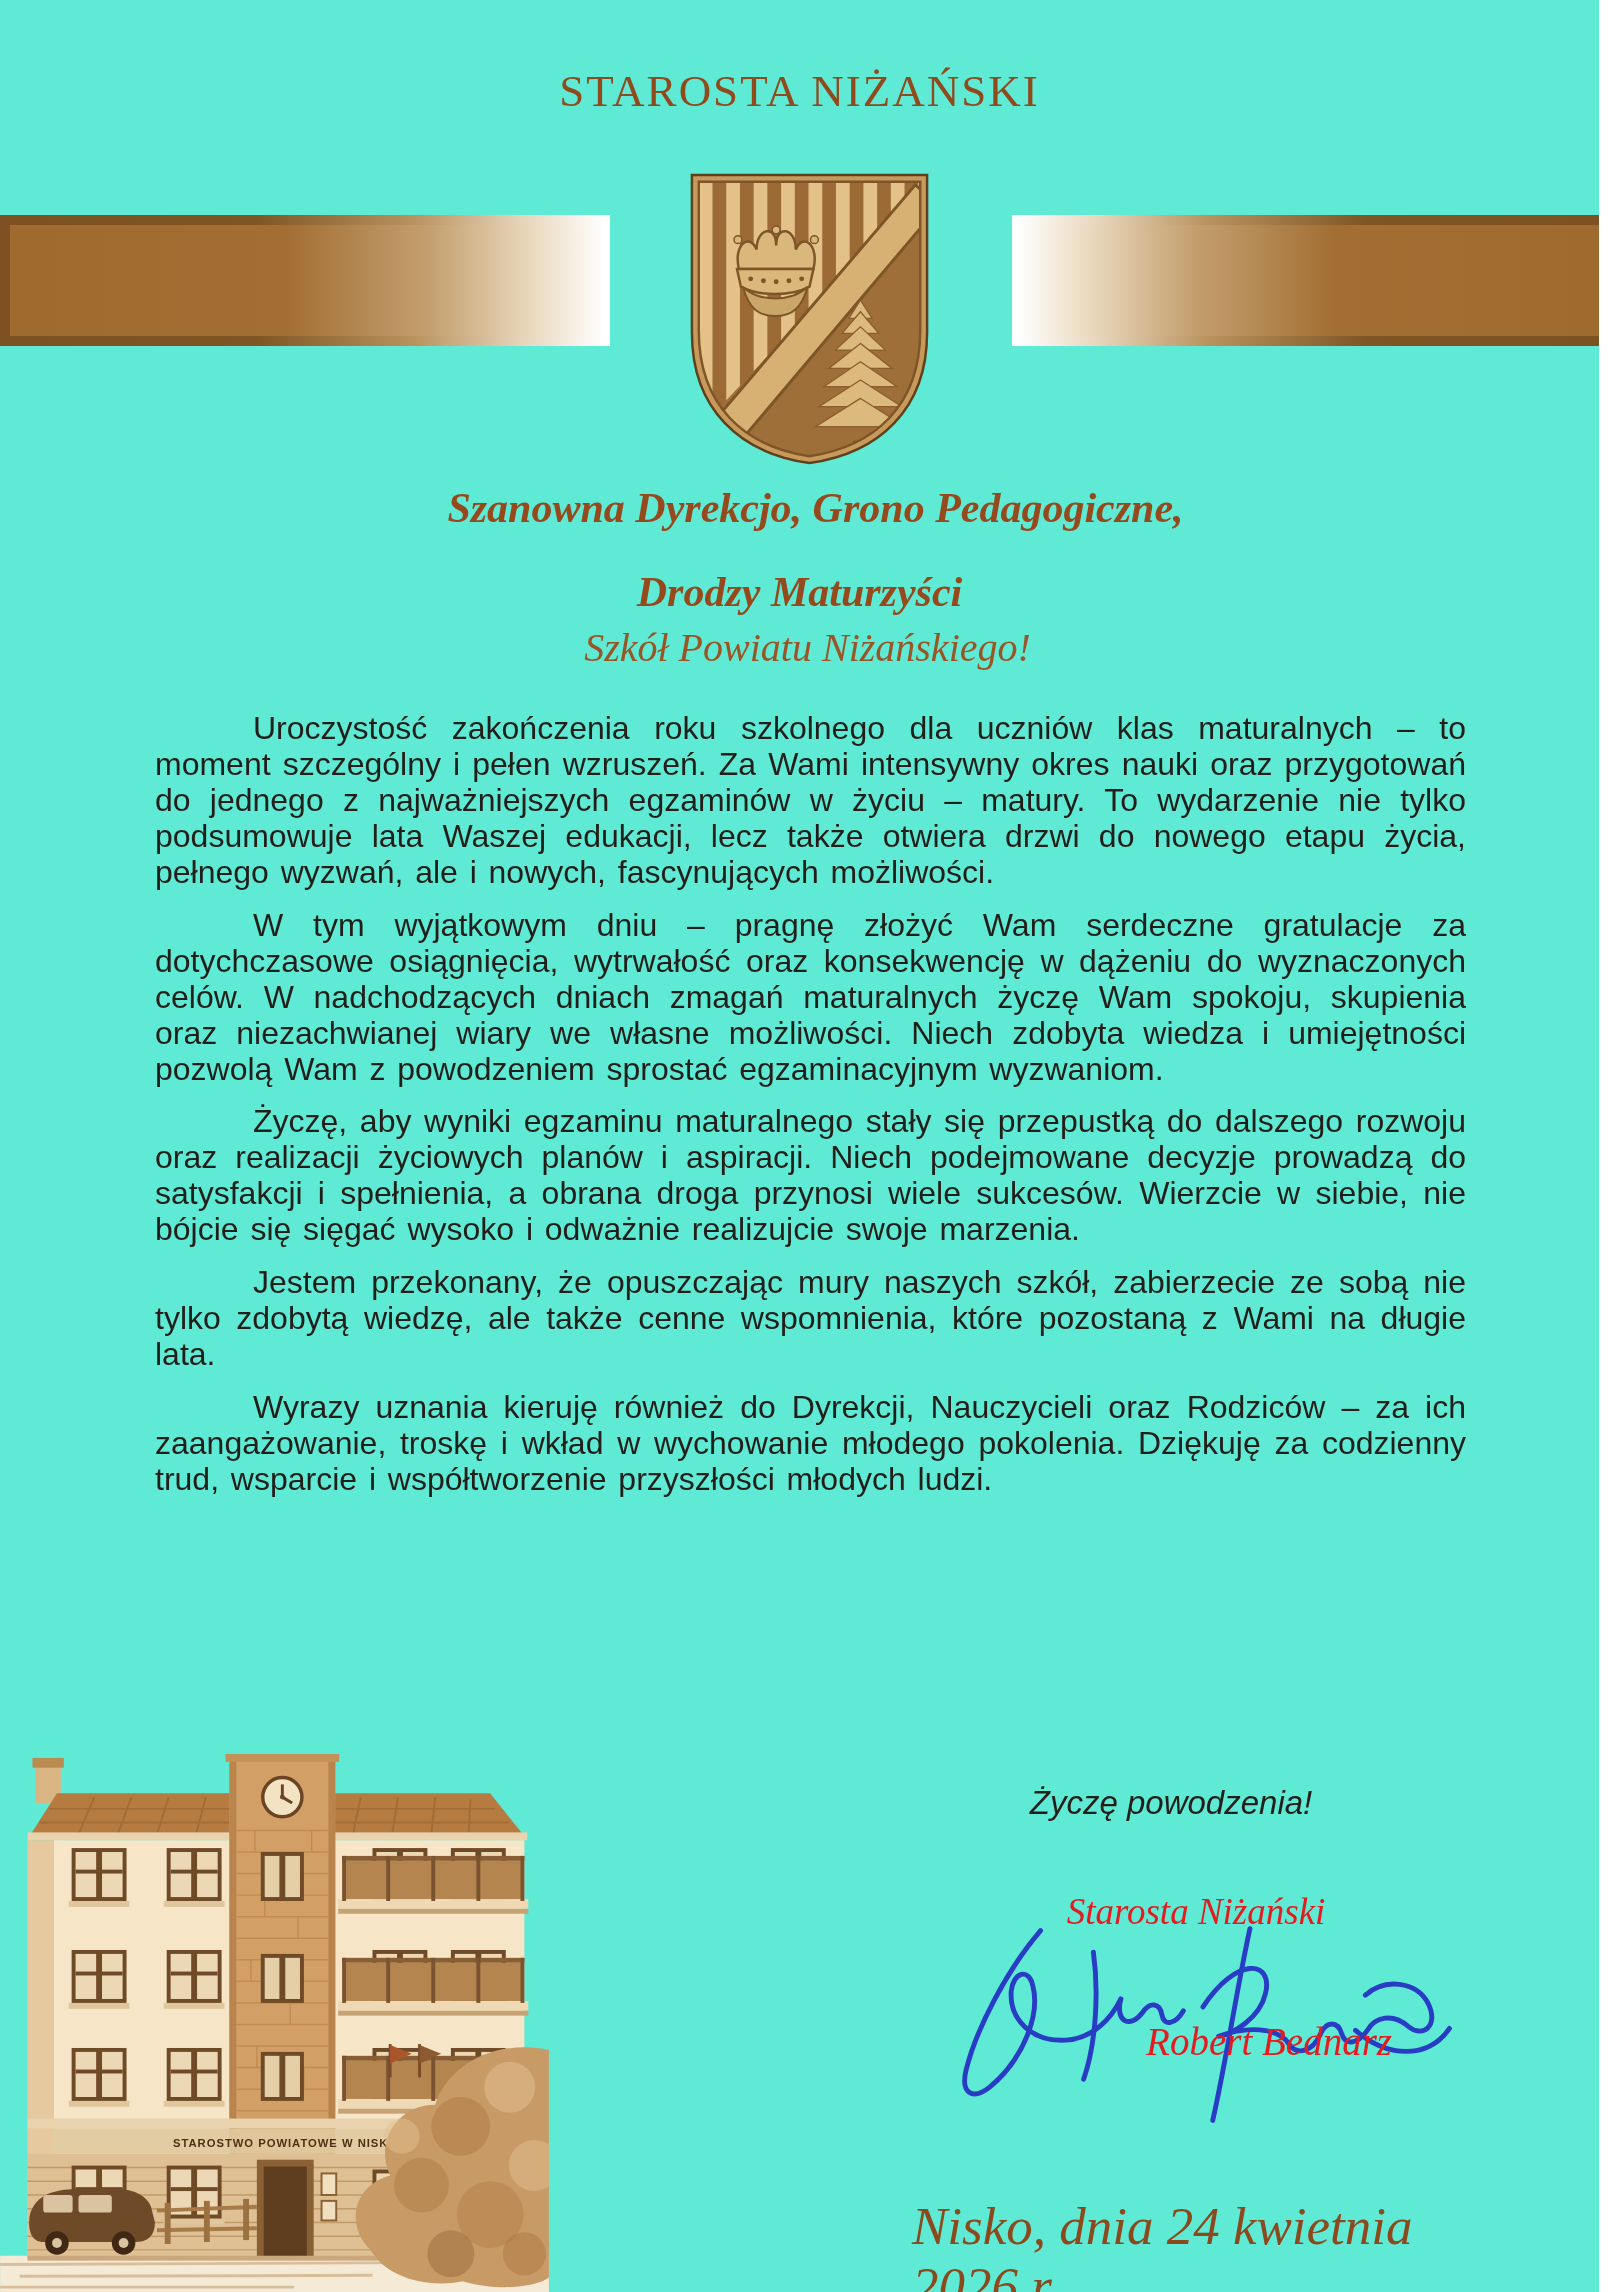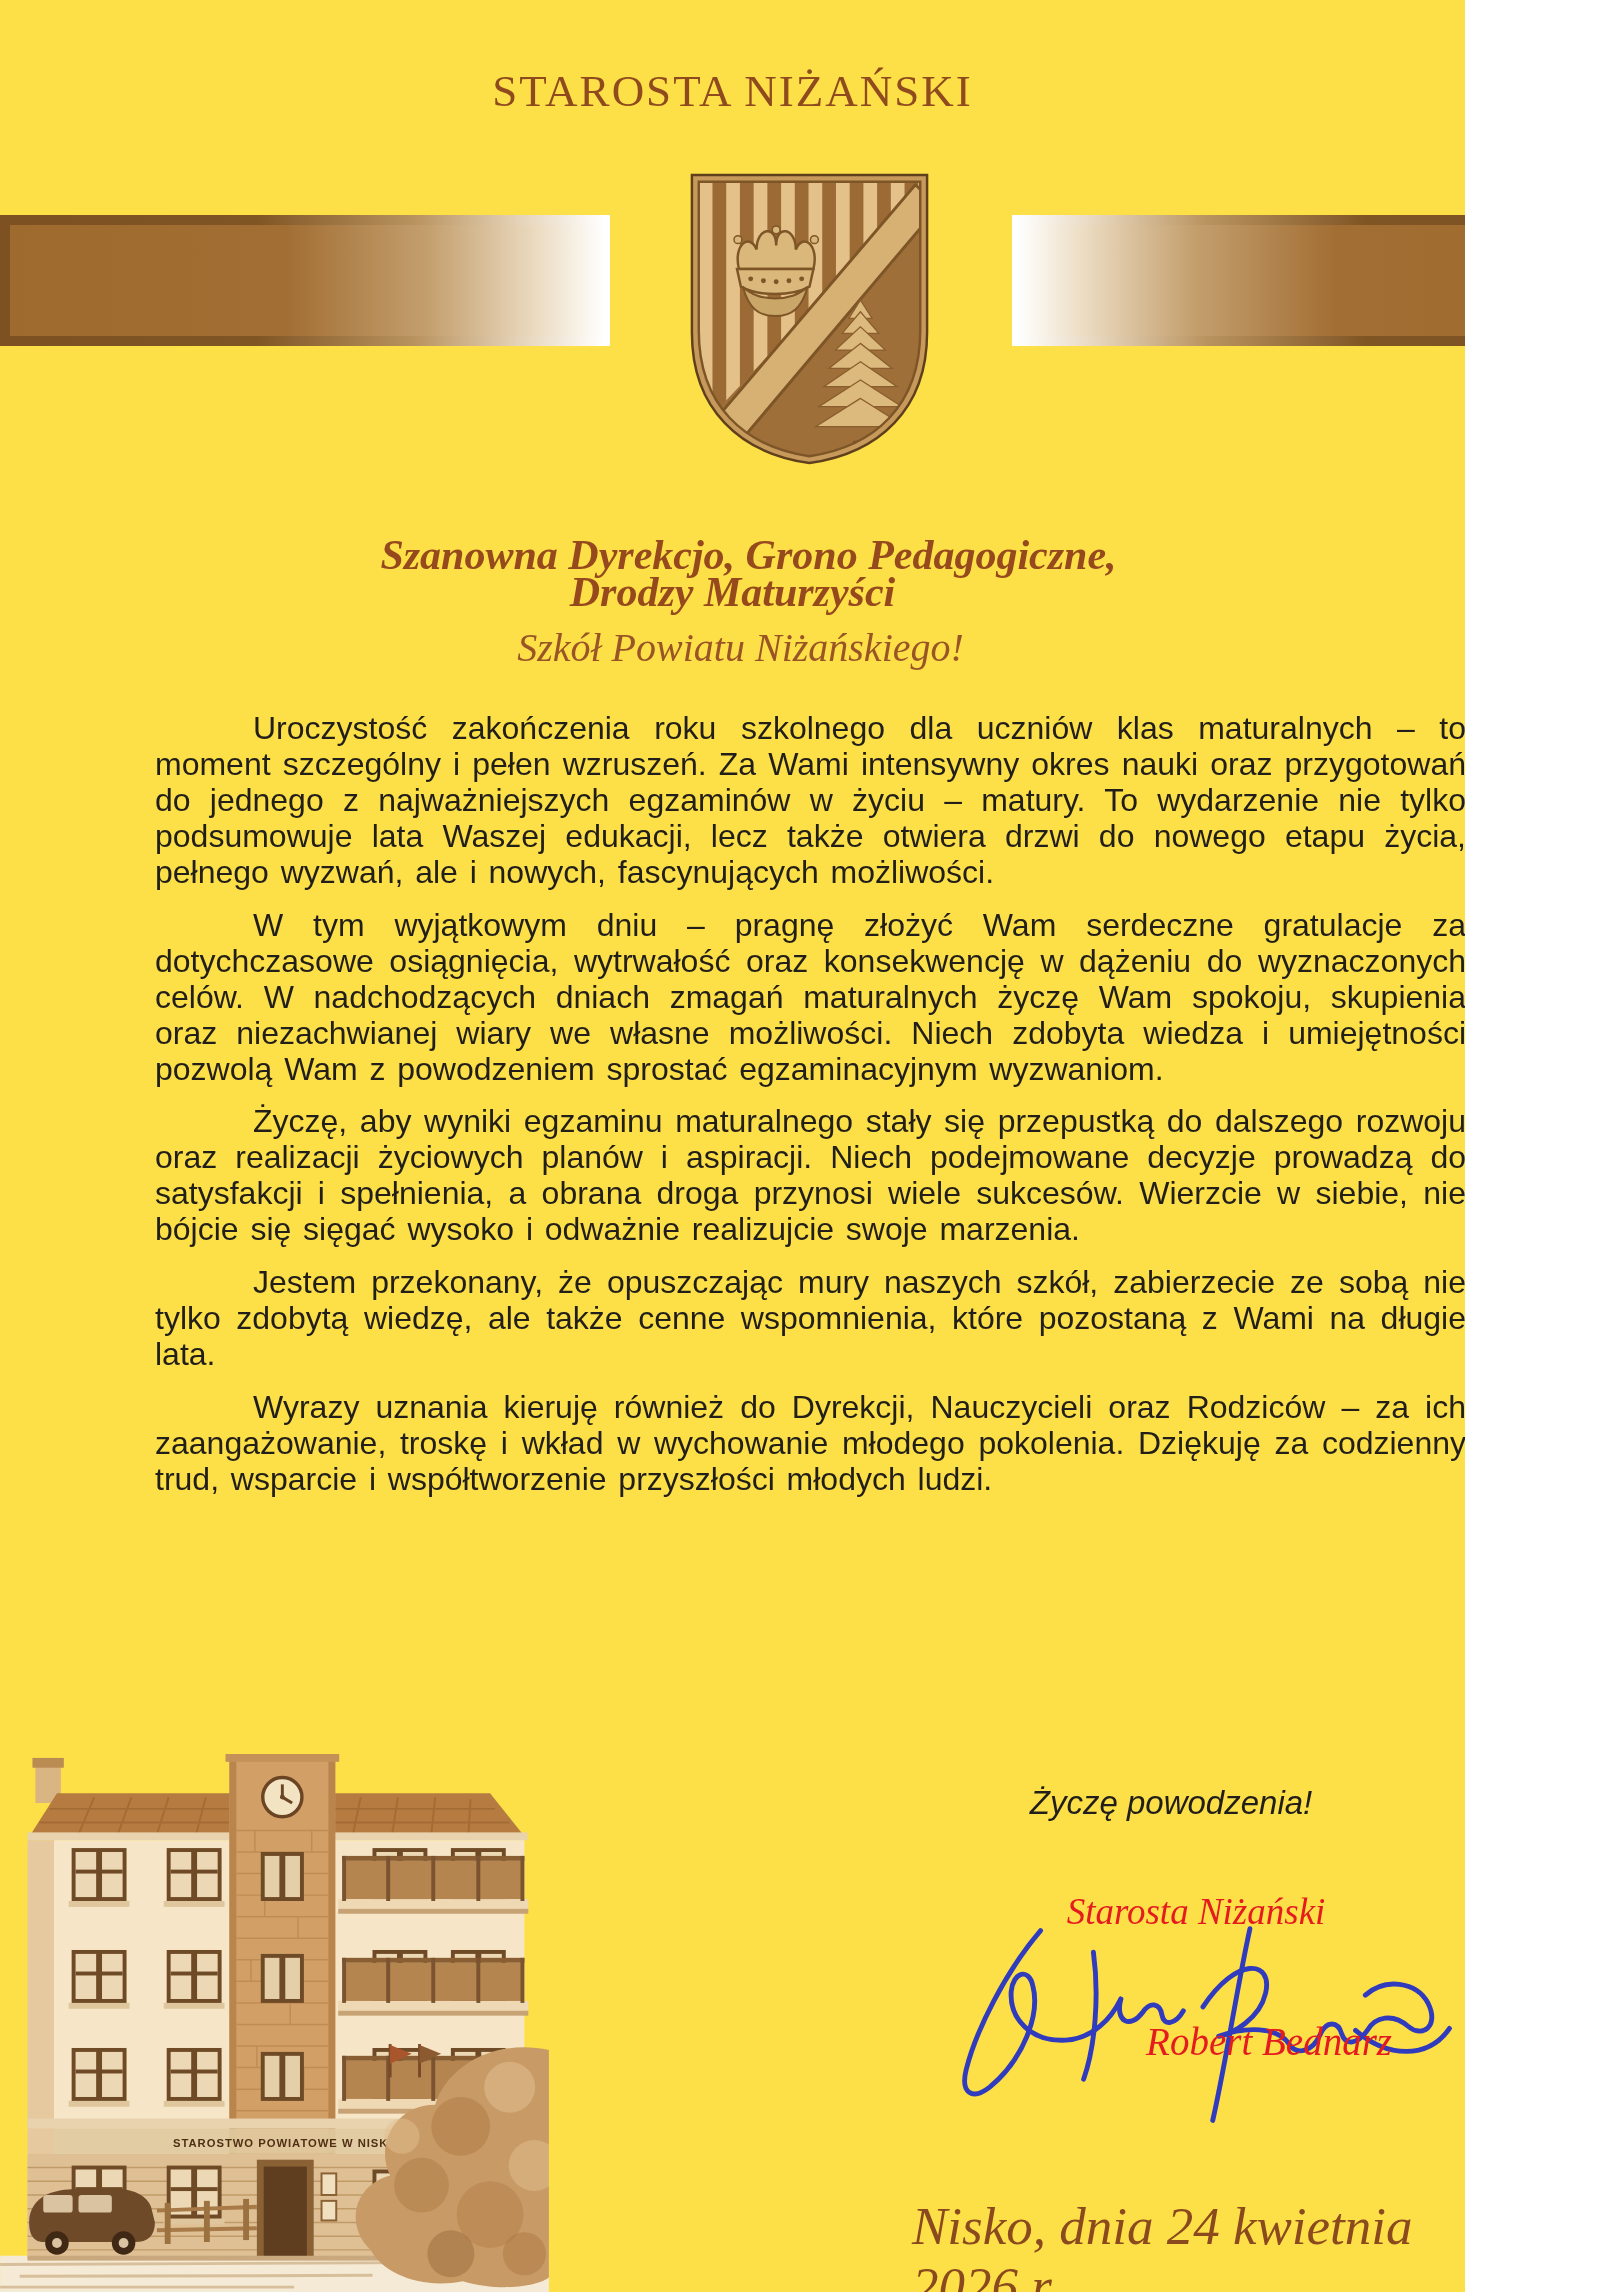--- a/index.html
+++ b/index.html
@@ -1,19 +1,19 @@
 <!DOCTYPE html>
 <html><head>
 <meta charset="utf-8">
 <style>
   * { margin:0; padding:0; box-sizing:border-box; }
   html,body { background:#ffffff; }
   .page {
-    position:relative; width:1465px; height:2293px;
-    background:#fde047; overflow:hidden;
+    position:relative; width:1599px; height:2293px;
+    background:#5eead4; overflow:hidden;
     font-family:"Liberation Sans", sans-serif;
   }
 
   
   .title {
     position:absolute; top:65px; left:0; width:100%;
     text-align:center;
     font-family:"Liberation Serif", serif;
     font-size:45px; font-weight:400; letter-spacing:2px;
     color:#8f4b1e;
@@ -33,21 +33,21 @@
     background:linear-gradient(270deg,#9f6a2d 0%,#a26e33 46%,#c4a06f 70%,#ecdcc2 88%,#ffffff 99%); }
 
   .crest { position:absolute; left:682px; top:173px; }
 
   
   .sal {
     position:absolute; left:0; width:100%; text-align:center;
     font-family:"Liberation Serif", serif; font-style:italic;
     color:#95491c;
   }
-  .sal1 { top:531px; font-size:42px; font-weight:bold;padding-left:32px; }
+  .sal1 { top:484px; font-size:42px; font-weight:bold;padding-left:32px; }
   .sal2 { top:568px; font-size:42px; font-weight:bold; }
   .sal3 { top:624px; font-size:40px; font-weight:400; color:#9a5526;margin-left:8px; }
 
   
   .body-text {
     position:absolute; left:155px; top:710px; width:1311px;
     font-size:32px; line-height:36px; word-spacing:2.9px;
     color:#221e1a; text-align:justify;
   }
   .body-text p { text-indent:98px; margin:0 0 16.7px 0; }

